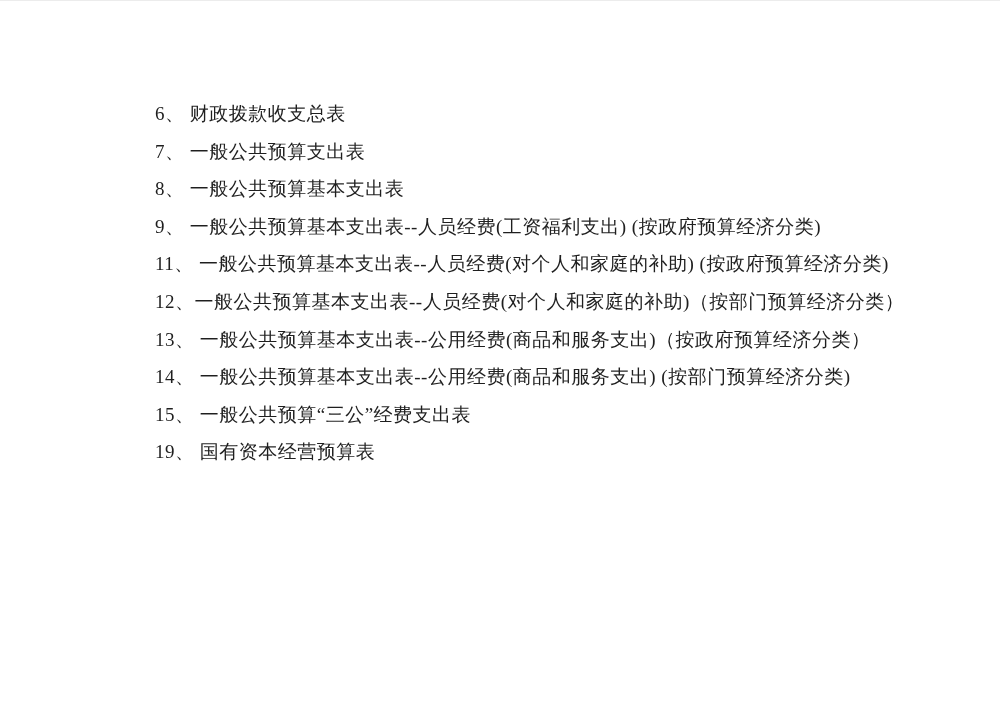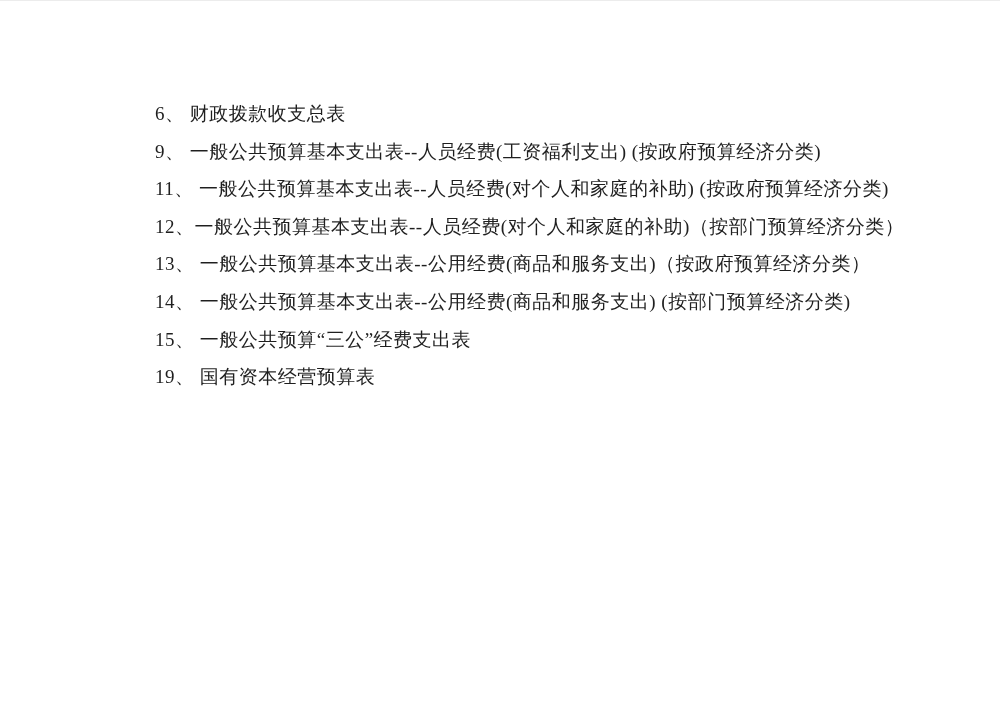--- a/index.html
+++ b/index.html
@@ -31,20 +31,22 @@
     line-height: 37.6px;
     white-space: nowrap;
   }
 </style>
 </head>
 <body>
 
 <div class="page">
   <div class="toc-list">
     <div class="toc-line">6、 财政拨款收支总表</div>
+    <div class="toc-line">7、 一般公共预算支出表</div>
+    <div class="toc-line">8、 一般公共预算基本支出表</div>
     <div class="toc-line">9、 一般公共预算基本支出表--人员经费(工资福利支出) (按政府预算经济分类)</div>
     <div class="toc-line">11、 一般公共预算基本支出表--人员经费(对个人和家庭的补助) (按政府预算经济分类)</div>
     <div class="toc-line">12、一般公共预算基本支出表--人员经费(对个人和家庭的补助)（按部门预算经济分类）</div>
     <div class="toc-line">13、 一般公共预算基本支出表--公用经费(商品和服务支出)（按政府预算经济分类）</div>
     <div class="toc-line">14、 一般公共预算基本支出表--公用经费(商品和服务支出) (按部门预算经济分类)</div>
     <div class="toc-line">15、 一般公共预算“三公”经费支出表</div>
     <div class="toc-line">19、 国有资本经营预算表</div>
   </div>
 </div>
 

